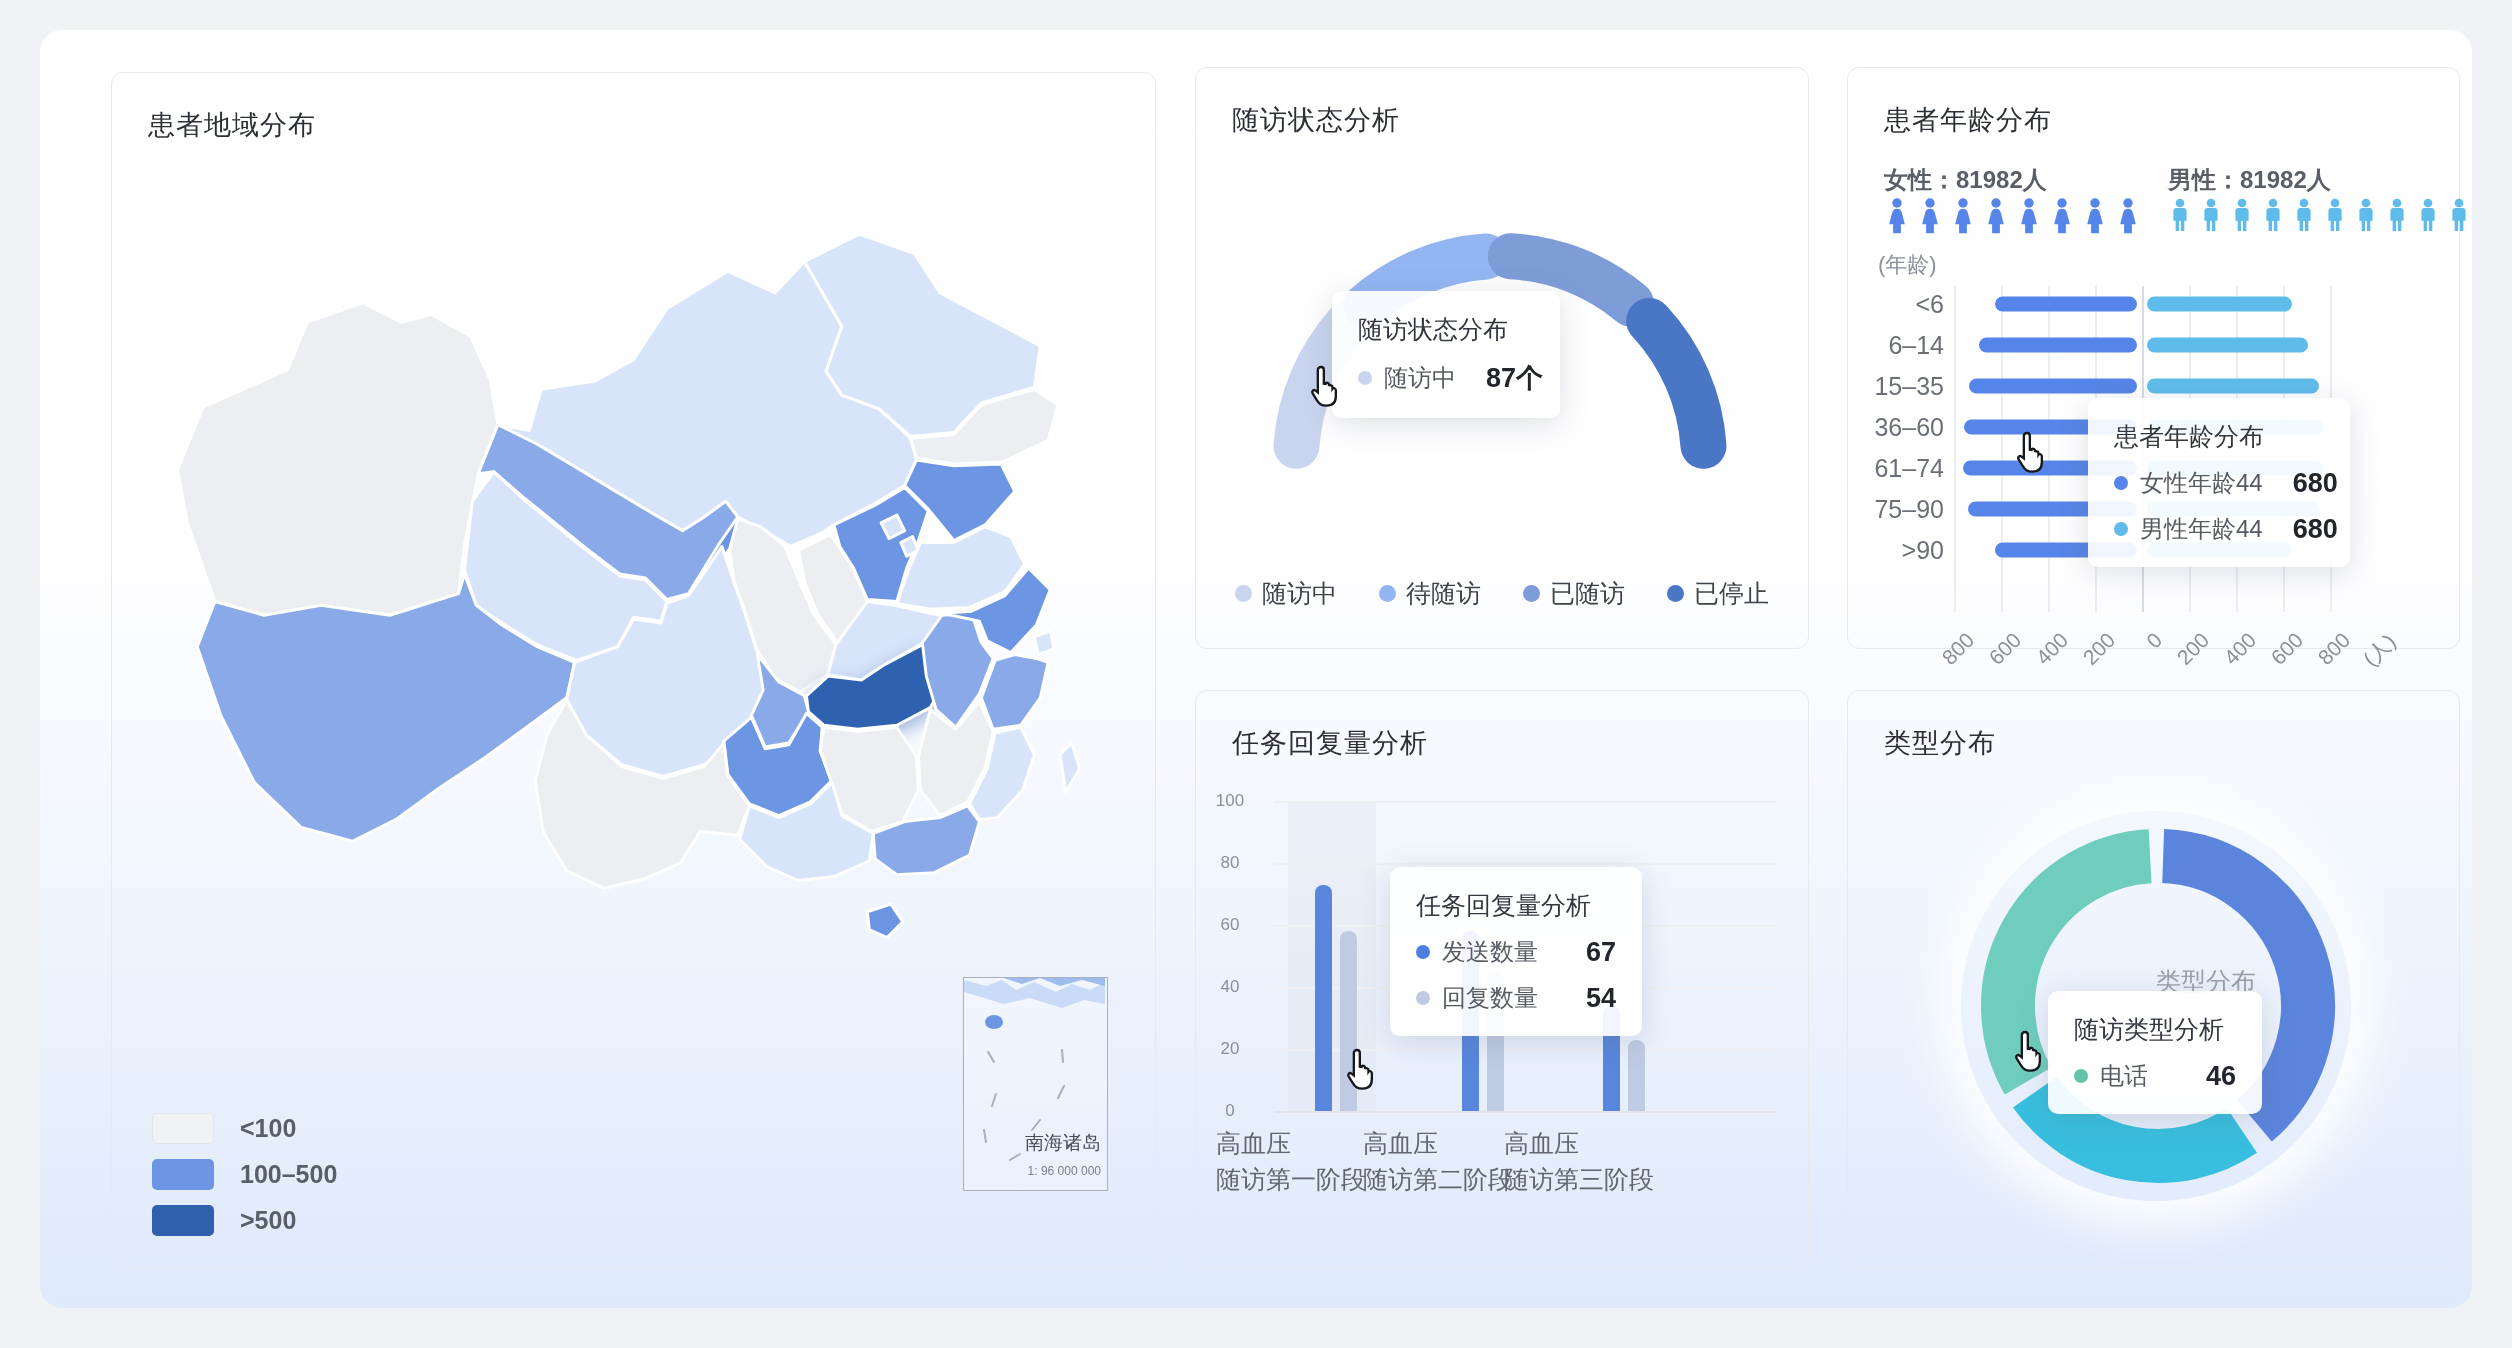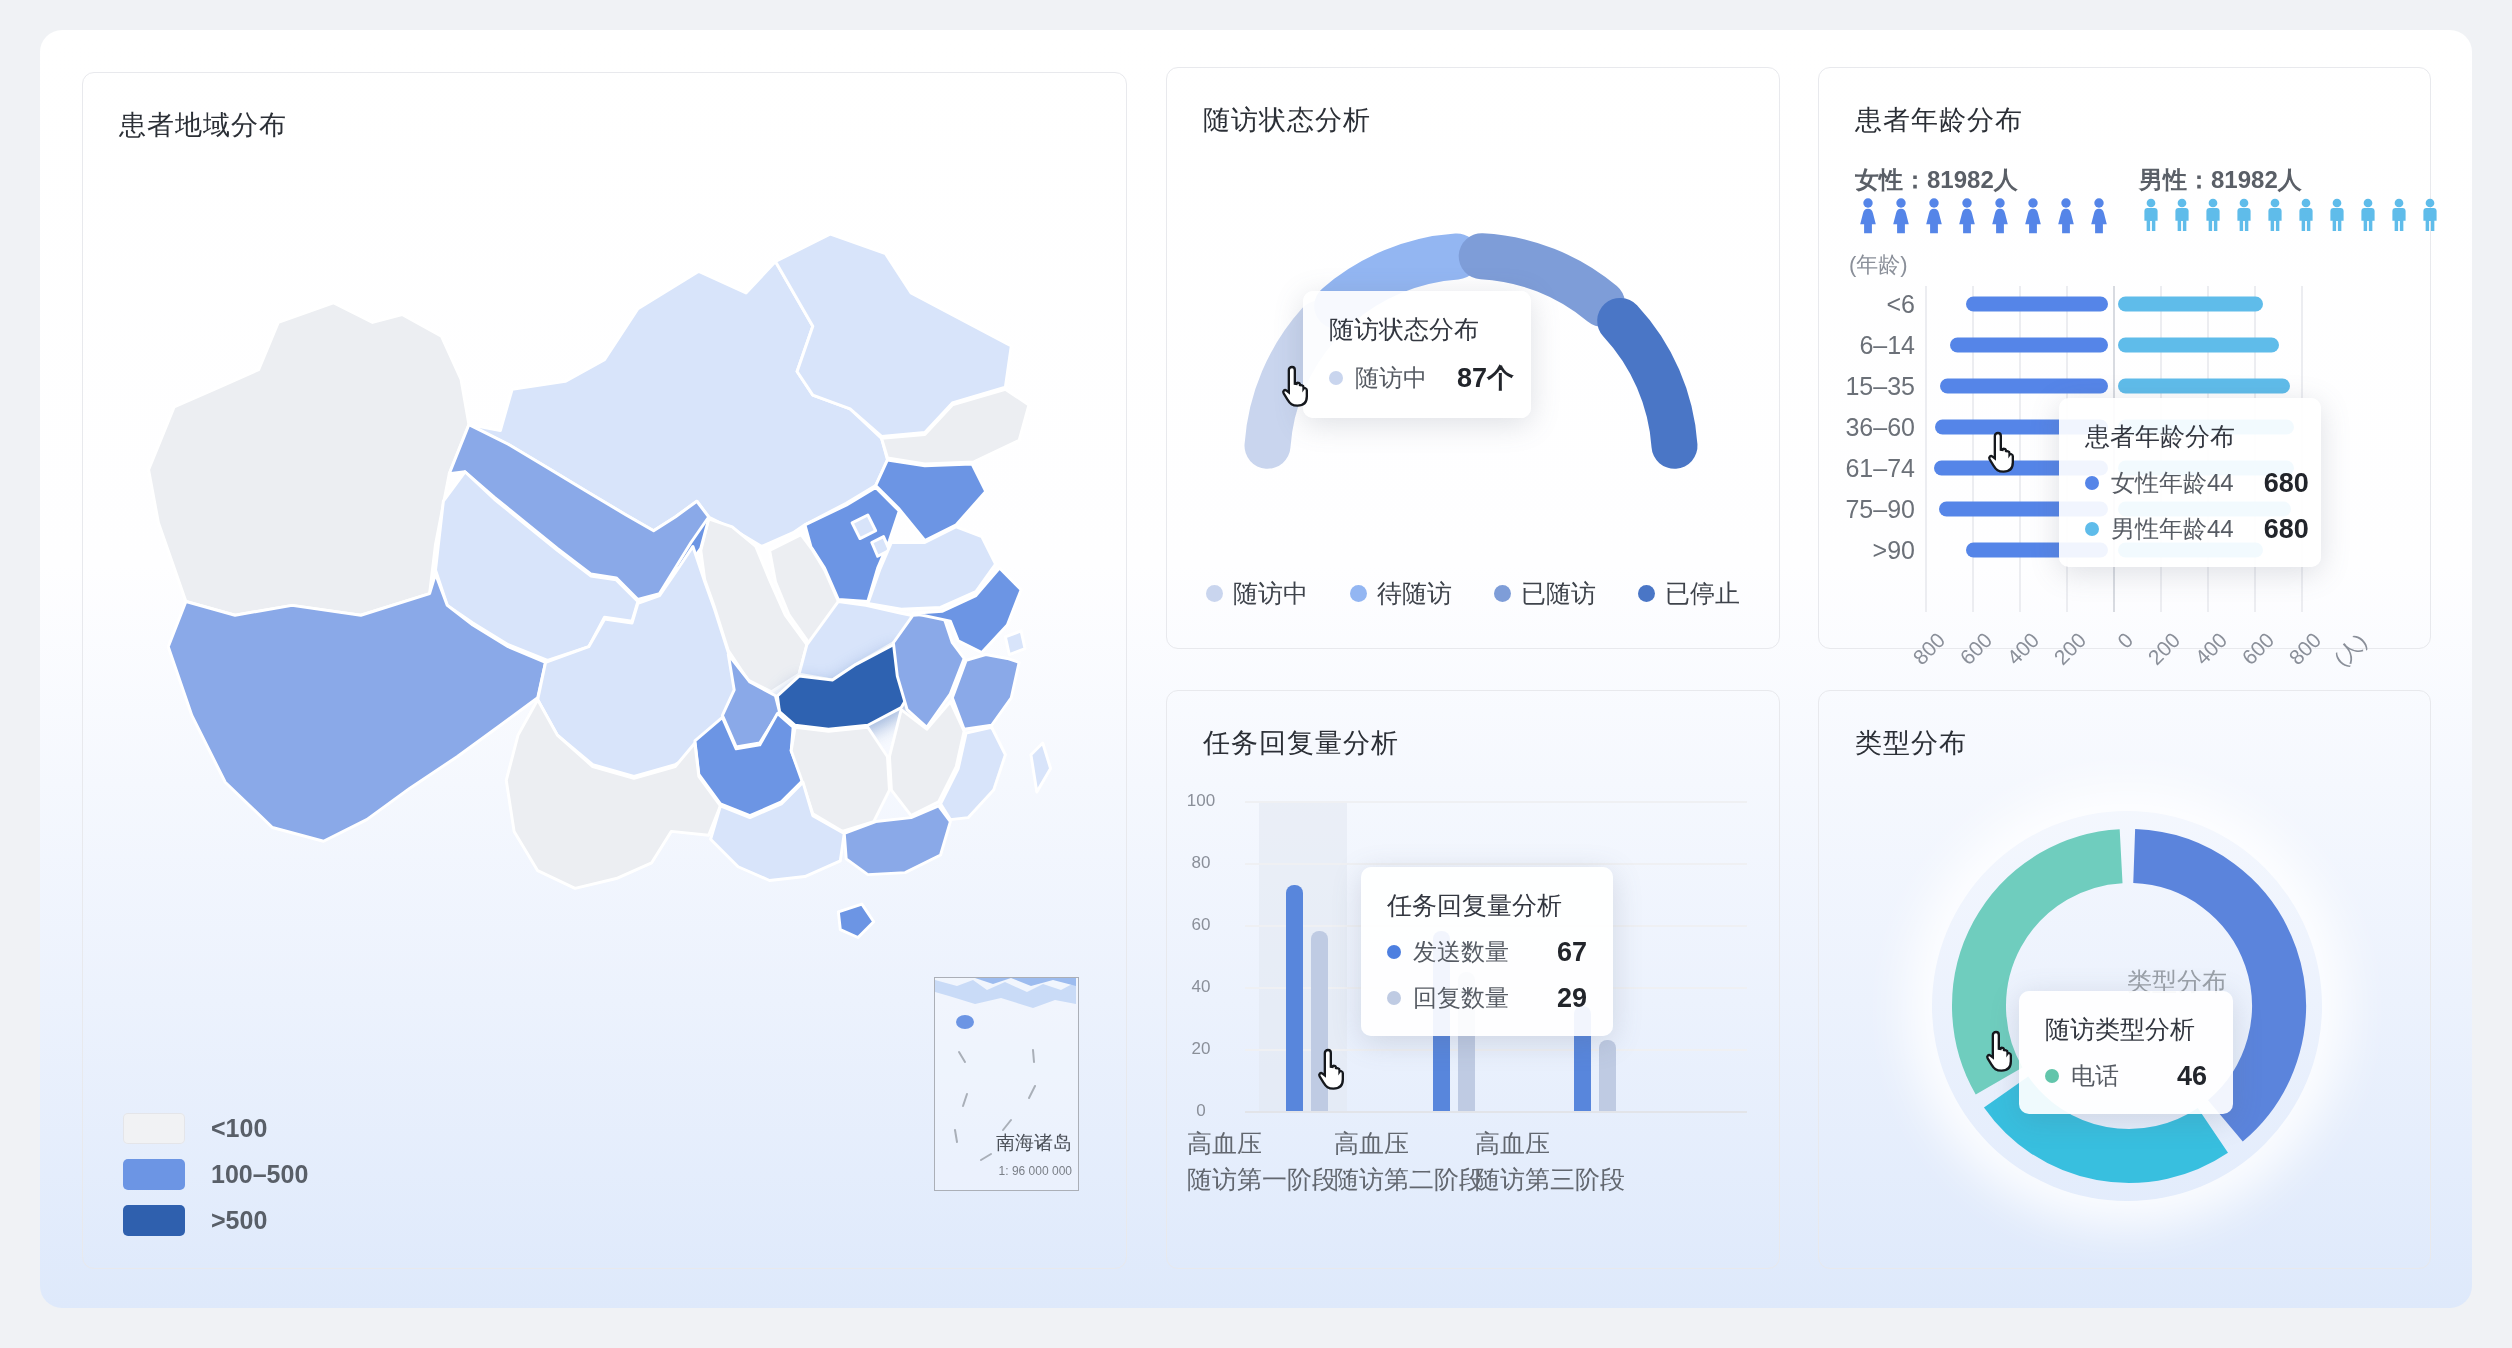--- a/index.html
+++ b/index.html
@@ -8,21 +8,21 @@
     background:#F0F2F5;
     font-family:"Liberation Sans","DejaVu Sans",sans-serif;
     color:#262626;
   }
   .board{
     position:absolute;left:40px;top:30px;width:2432px;height:1278px;
     border-radius:22px;
     background:linear-gradient(180deg,#FFFFFF 0%,#FEFEFF 42%,#ECF2FD 76%,#DEE9FB 100%);
   }
   .card{
-    position:absolute;border:1px solid #E8E9ED;border-radius:12px;background:transparent;
+    position:absolute;border:1px solid #E8E9ED;border-radius:12px;background:transparent;margin-left:29px;
   }
   .card-title{
     position:absolute;left:36px;top:34px;font-size:27px;font-weight:500;color:#2B2F36;letter-spacing:1px;
   }
   
   #map-card{left:42px;top:42px;width:1043px;height:1195px;}
   .select{
     position:absolute;right:46px;top:34px;width:272px;height:62px;background:#FFFFFF;
     border:1px solid #D9D9D9;border-radius:8px;display:flex;align-items:center;
     padding:0 24px;box-sizing:border-box;cursor:pointer;
@@ -388,21 +388,21 @@
     <div class="tooltip" style="left:194px;top:176px;width:252px;">
         <div class="tt-title">任务回复量分析</div>
         <div class="tt-row">
           <span class="tt-dot" style="background: rgb(77, 127, 224);"></span>
           <span class="tt-label">发送数量</span>
           <span class="tt-value">67</span>
         </div>
         <div class="tt-row">
           <span class="tt-dot" style="background: rgb(191, 203, 227);"></span>
           <span class="tt-label">回复数量</span>
-          <span class="tt-value">29</span>
+          <span class="tt-value">54</span>
         </div>
       </div>
     <svg class="hand" style="left:144px;top:356px;">
         <use href="#sym-hand"></use>
       </svg>
   </div>
 
   <div class="card" id="type-card">
     <div class="card-title">类型分布</div>
     <div class="halo"></div>

